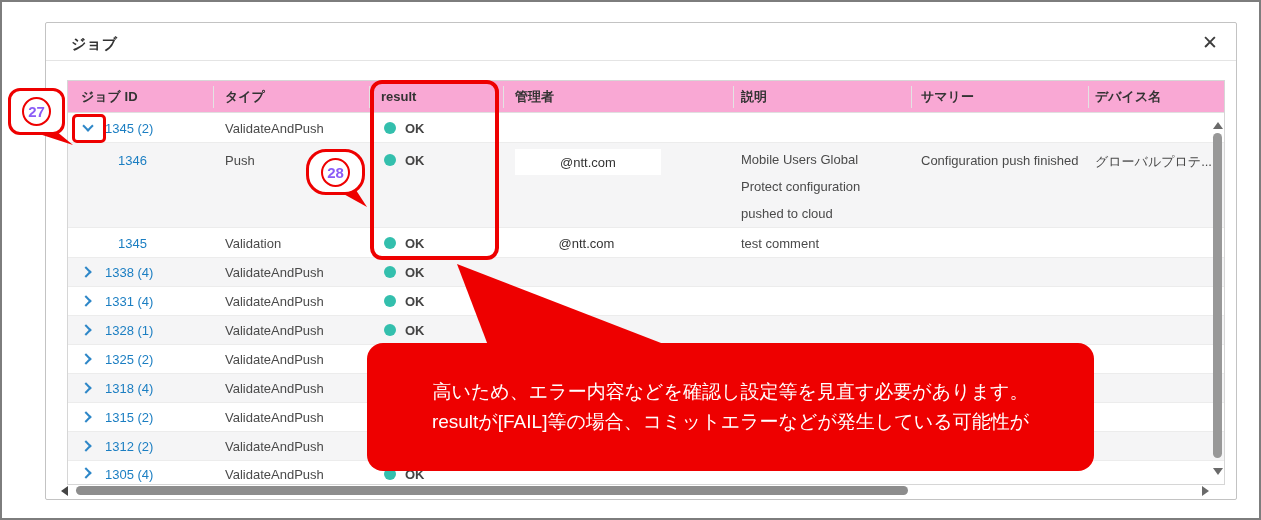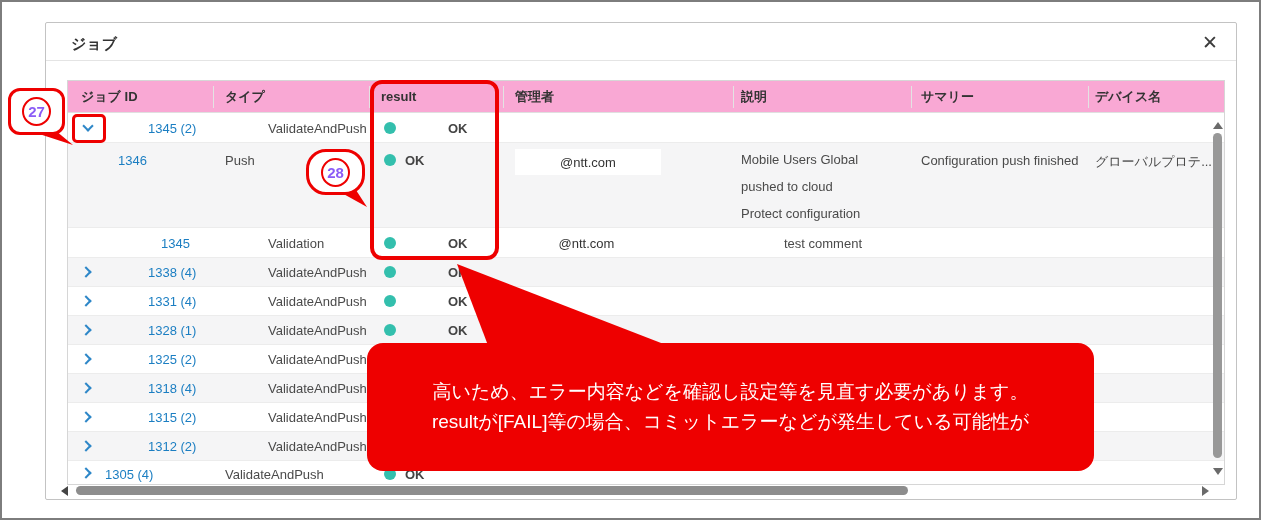--- a/index.html
+++ b/index.html
@@ -23,21 +23,21 @@
            border:1px solid #d6d6d6; background:#fff; overflow:hidden; }
   .thead { position:absolute; left:0; top:0; width:100%; height:32px;
            background:#f9a8d4; border-bottom:1px solid #e0e0e0; }
   .th { position:absolute; top:0; height:32px; line-height:32px; font-size:13px;
         font-weight:bold; color:#333; white-space:nowrap; }
   .thsep { position:absolute; top:5px; width:1px; height:22px; background:#e3e3e3; }
 
   .row { position:absolute; left:0; width:100%; border-bottom:1px solid #ececec; }
   .row.gray { background:#f5f5f6; }
   .cell { position:absolute; font-size:13px; color:#4a4a4a; white-space:nowrap; }
-  .vcenter { top:50%; transform:translateY(-50%);margin-left:43px; }
+  .vcenter { top:50%; transform:translateY(-50%); }
   .jid { color:#1b7ec2; text-decoration:none; font-size:13px; cursor:pointer; }
   .chev { position:absolute; width:8px; height:8px; border-right:2px solid #2e87c8;
           border-bottom:2px solid #2e87c8; cursor:pointer; }
   .chev.right { transform:rotate(-45deg); }
   .chev.down  { transform:rotate(45deg); }
   .dot { position:absolute; width:12px; height:12px; border-radius:50%;
          background:#33bfad; }
   .res-label { position:absolute; font-size:13px; color:#444;font-weight:bold; }
   .adminbox { position:absolute; background:#fff; font-size:13px; color:#333;
               display:flex; align-items:center; justify-content:center; }
@@ -116,22 +116,22 @@
     </div>
 
     <div class="row gray" style="top:62px;height:85px">
       <a class="jid cell" style="left:50px;top:10px">1346</a>
       <span class="cell" style="left:157px;top:10px">Push</span>
       <span class="dot" style="left:316px;top:11px"></span>
       <span class="res-label" style="left:337px;top:10px">OK</span>
       <span class="adminbox" style="left:447px;top:6px;width:146px;height:26px">@ntt.com</span>
       <span class="cell desc-lines" style="left:673px;top:3px">
         <div>Mobile Users Global</div>
+        <div>Protect configuration</div>
         <div>pushed to cloud</div>
-        <div>Protect configuration</div>
       </span>
       <span class="cell" style="left:853px;top:10px">Configuration push finished</span>
       <span class="cell" style="left:1027px;top:10px">グローバルプロテ...</span>
     </div>
 
     <div class="row" style="top:147px;height:30px">
       <a class="jid cell vcenter" style="left:50px">1345</a>
       <span class="cell vcenter" style="left:157px">Validation</span>
       <span class="dot" style="left:316px;top:9px"></span>
       <span class="res-label vcenter" style="left:337px">OK</span>

